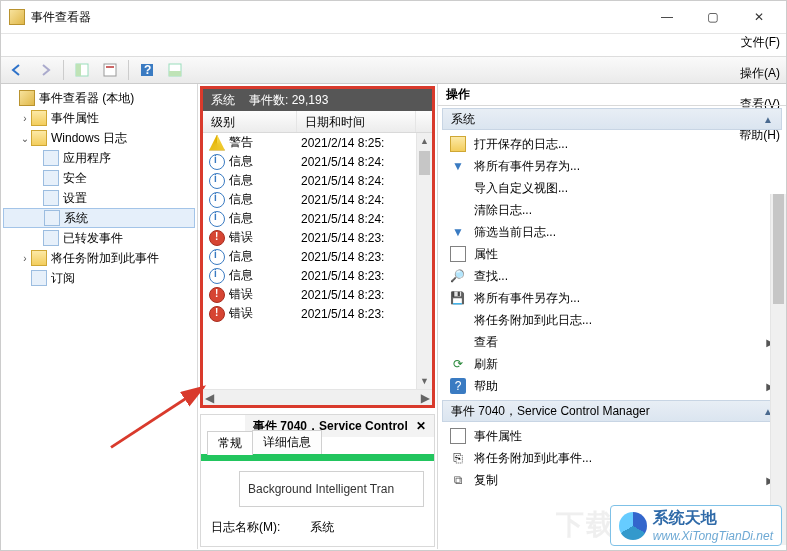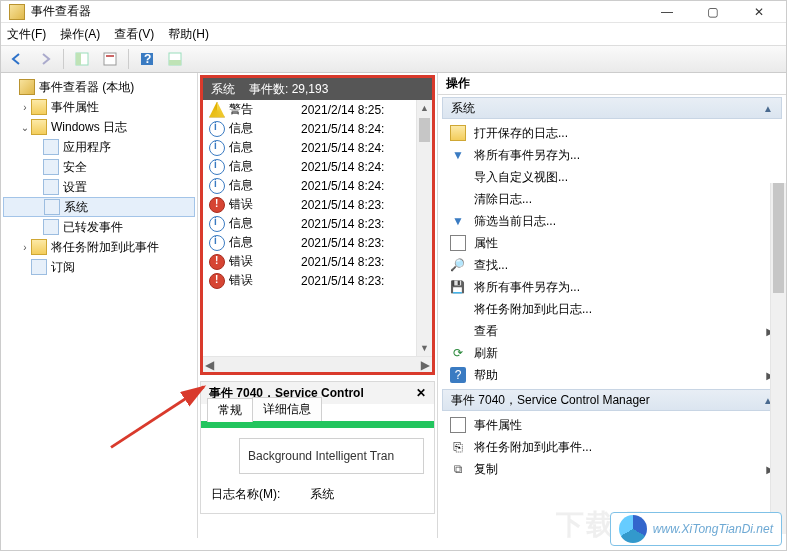--- a/index.html
+++ b/index.html
@@ -1,26 +1,26 @@
 <!DOCTYPE html>
 <html><head>
 <meta charset="utf-8">
 <style>
 * { box-sizing: border-box; margin: 0; padding: 0; font-family: "Microsoft YaHei", "Segoe UI", sans-serif; font-size: 12px; }
 body { background: #fff; width: 787px; height: 551px; overflow: hidden; position: relative; border: 1px solid #ccc; }
 
 
-.titlebar { height: 22px; display: flex; align-items: center; padding: 0 4px 0 8px; border-bottom: 1px solid #e5e5e5; }
+.titlebar { height: 33px; display: flex; align-items: center; padding: 0 4px 0 8px; border-bottom: 1px solid #e5e5e5; }
 .titlebar .app-icon { width: 16px; height: 16px; background: linear-gradient(135deg,#f7e29c,#e0b84a); border:1px solid #b9932f; margin-right: 6px; }
 .titlebar .title { flex: 1; }
 .titlebar .win-btns { display: flex; }
 .titlebar .win-btn { width: 46px; height: 30px; display: flex; align-items: center; justify-content: center; color:#333; }
 
 
-.menubar { height: 22px; display: flex; align-items: center; padding: 0 6px; gap: 14px; }
+.menubar { height: 22px; display: flex; align-items: flex-end; padding: 0 6px; gap: 14px; flex-direction: column; }
 .menubar span { cursor: default; }
 
 
 .toolbar { height: 28px; background: linear-gradient(#fafafa,#eaeaea); border-top:1px solid #ddd; border-bottom:1px solid #ccc; display:flex; align-items:center; padding: 0 4px; gap:4px; }
 .toolbar .tb-btn { width:24px; height:22px; display:flex; align-items:center; justify-content:center; border:1px solid transparent; }
 .toolbar .sep { width:1px; height:20px; background:#ccc; margin: 0 2px; }
 
 
 .main { display:flex; height: calc(100% - 30px - 22px - 28px - 4px); }
 
@@ -55,21 +55,21 @@
 .grid-row .c2 { flex:1; }
 .grid-scroll-v { position:absolute; right:0; top:0; width:16px; height:100%; background:#f0f0f0; border-left:1px solid #e5e5e5; }
 .grid-scroll-v .thumb { position:absolute; left:2px; right:2px; top:18px; height:24px; background:#c6c6c6; }
 .grid-scroll-v .arrow-up, .grid-scroll-v .arrow-down { position:absolute; left:0; right:0; height:16px; display:flex; align-items:center; justify-content:center; color:#666; font-size:9px; }
 .grid-scroll-v .arrow-up { top:0; }
 .grid-scroll-v .arrow-down { bottom:0; }
 .grid-scroll-h { height:16px; background:#f0f0f0; border-top:1px solid #e5e5e5; display:flex; align-items:center; justify-content:space-between; padding:0 2px; color:#666; font-size:9px; }
 
 
 .detail-pane { border:1px solid #d9d9d9; margin:4px 2px 0 2px; display:flex; flex-direction:column; }
-.detail-head { height:22px; display:flex; align-items:center; padding:0 8px; font-weight:bold; background:#f3f3f3; }
+.detail-head { height:22px; display:flex; align-items:center; padding:0 8px; font-weight:bold; background:#f3f3f3;margin-left:44px; }
 .detail-head .close-x { margin-left:auto; cursor:default; }
 .detail-tabs { height:24px; display:flex; align-items:flex-end; padding-left:6px; border-bottom:7px solid #22c55e; }
 .detail-tabs .tab { padding:3px 10px; border:1px solid #d0d0d0; border-bottom:none; background:#fdfdfd; margin-right:-1px; }
 .detail-tabs .tab.active { background:#fff; position:relative; top:1px; }
 .detail-body { padding:10px; }
 .detail-body .txt { border:1px solid #d0d0d0; padding:10px 8px; color:#333;margin-left:28px; }
 .detail-body .row { margin-top:12px; display:flex; gap:30px; }
 
 
 .action-pane { width:348px; display:flex; flex-direction:column; }
@@ -209,20 +209,25 @@
       </div>
   </div>
 
   <div class="center-pane">
     <div class="red-wrap">
       <div class="center-header">
         <span>系统</span>
         <span><span>事件数:</span> <span>29,193</span></span>
       </div>
       <div class="grid">
+        <div class="grid-head">
+          <div class="gh">级别</div>
+          <div class="gh">日期和时间</div>
+          <div style="width:16px"></div>
+        </div>
         <div class="grid-body" id="grid-body">
           <div class="grid-row">
               <span class="lvl-icon lvl-warn"></span>
               <span class="c1">警告</span>
               <span class="c2">2021/2/14 8:25:</span>
             </div>
             <div class="grid-row">
               <span class="lvl-icon lvl-info"></span>
               <span class="c1">信息</span>
               <span class="c2">2021/5/14 8:24:</span>
@@ -388,15 +393,16 @@
         <path d="M0,0 L0,6 L9,3 z" fill="#d93a2c"></path>
       </marker>
     </defs>
   <line x1="10" y1="135" x2="140" y2="50" stroke="#d93a2c" stroke-width="4" marker-end="url(#ah)"></line>
 </svg>
 
 <span class="watermark-dl">下载吧</span>
 <div class="watermark-badge">
   <span class="logo"></span>
   <span>
+    <div class="t1">系统天地</div>
     <div class="t2">www.XiTongTianDi.net</div>
   </span>
 </div>
 
 </body></html>

